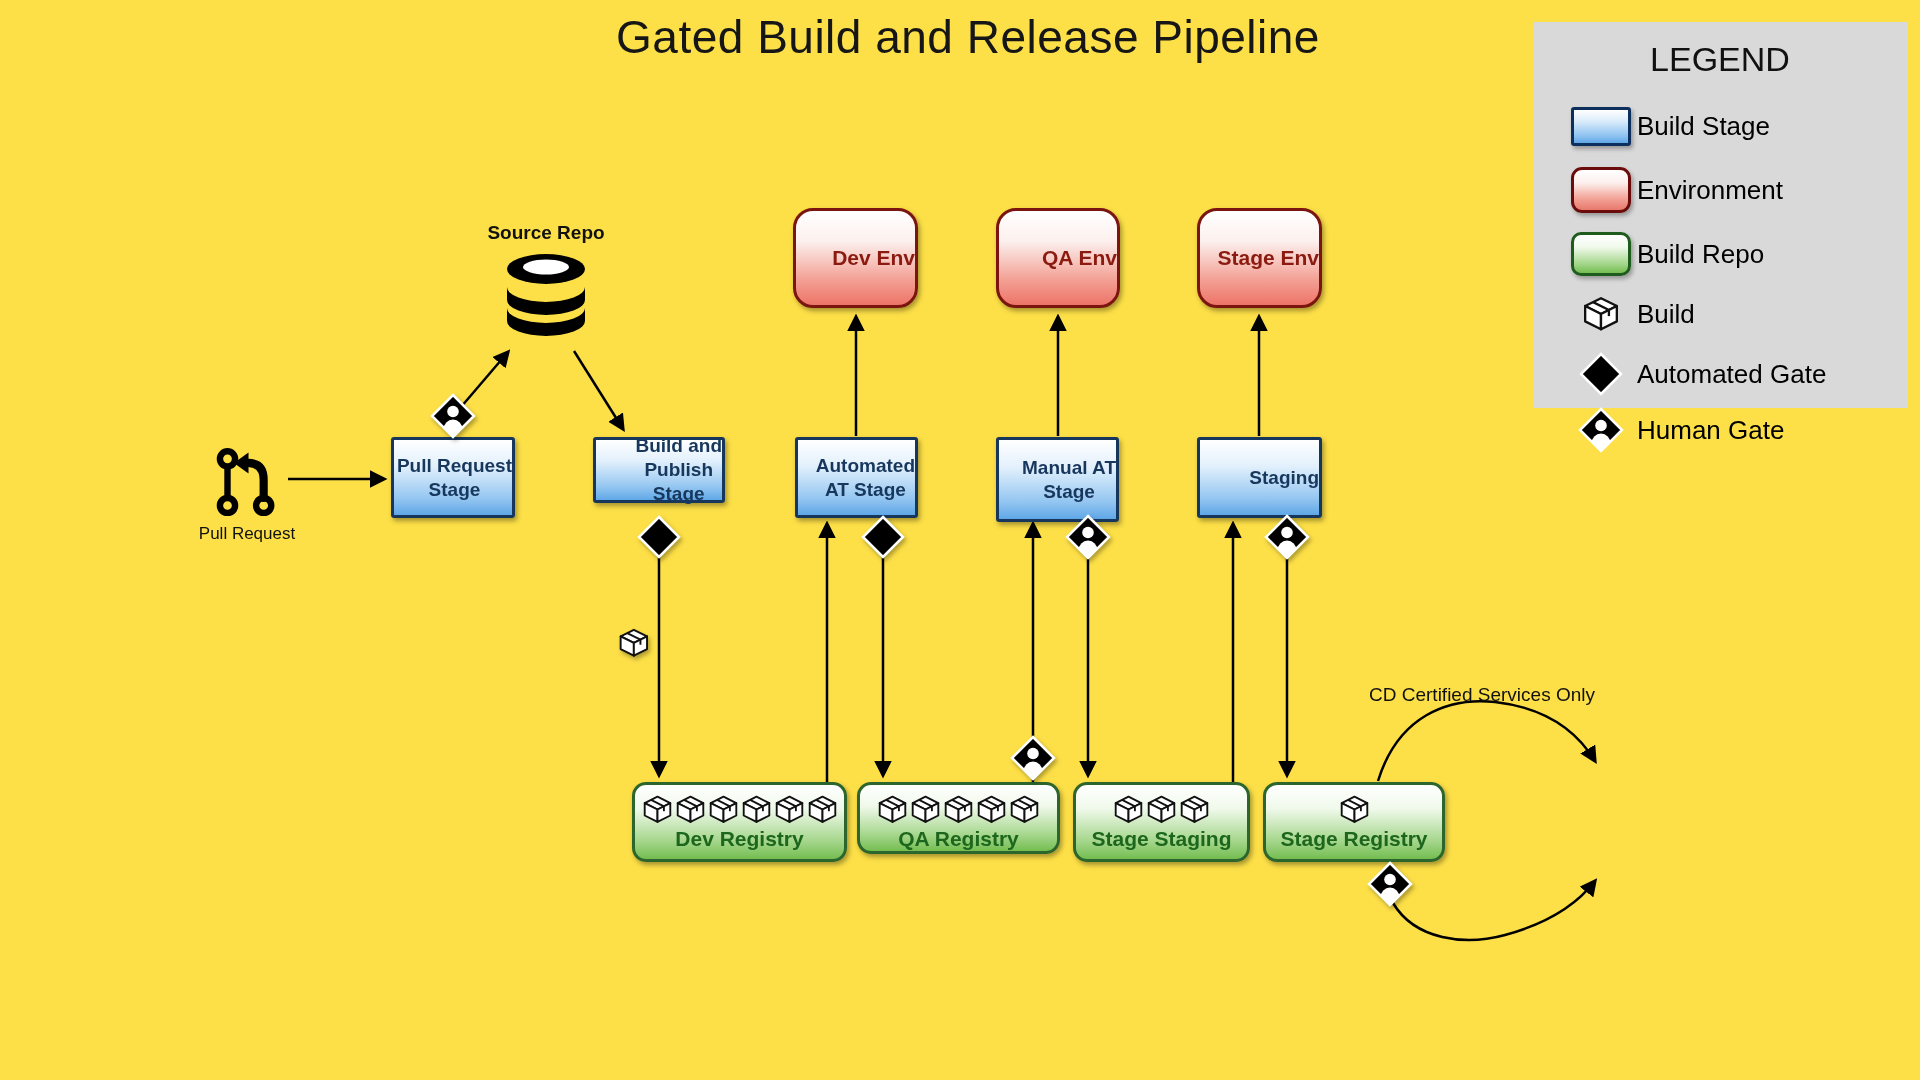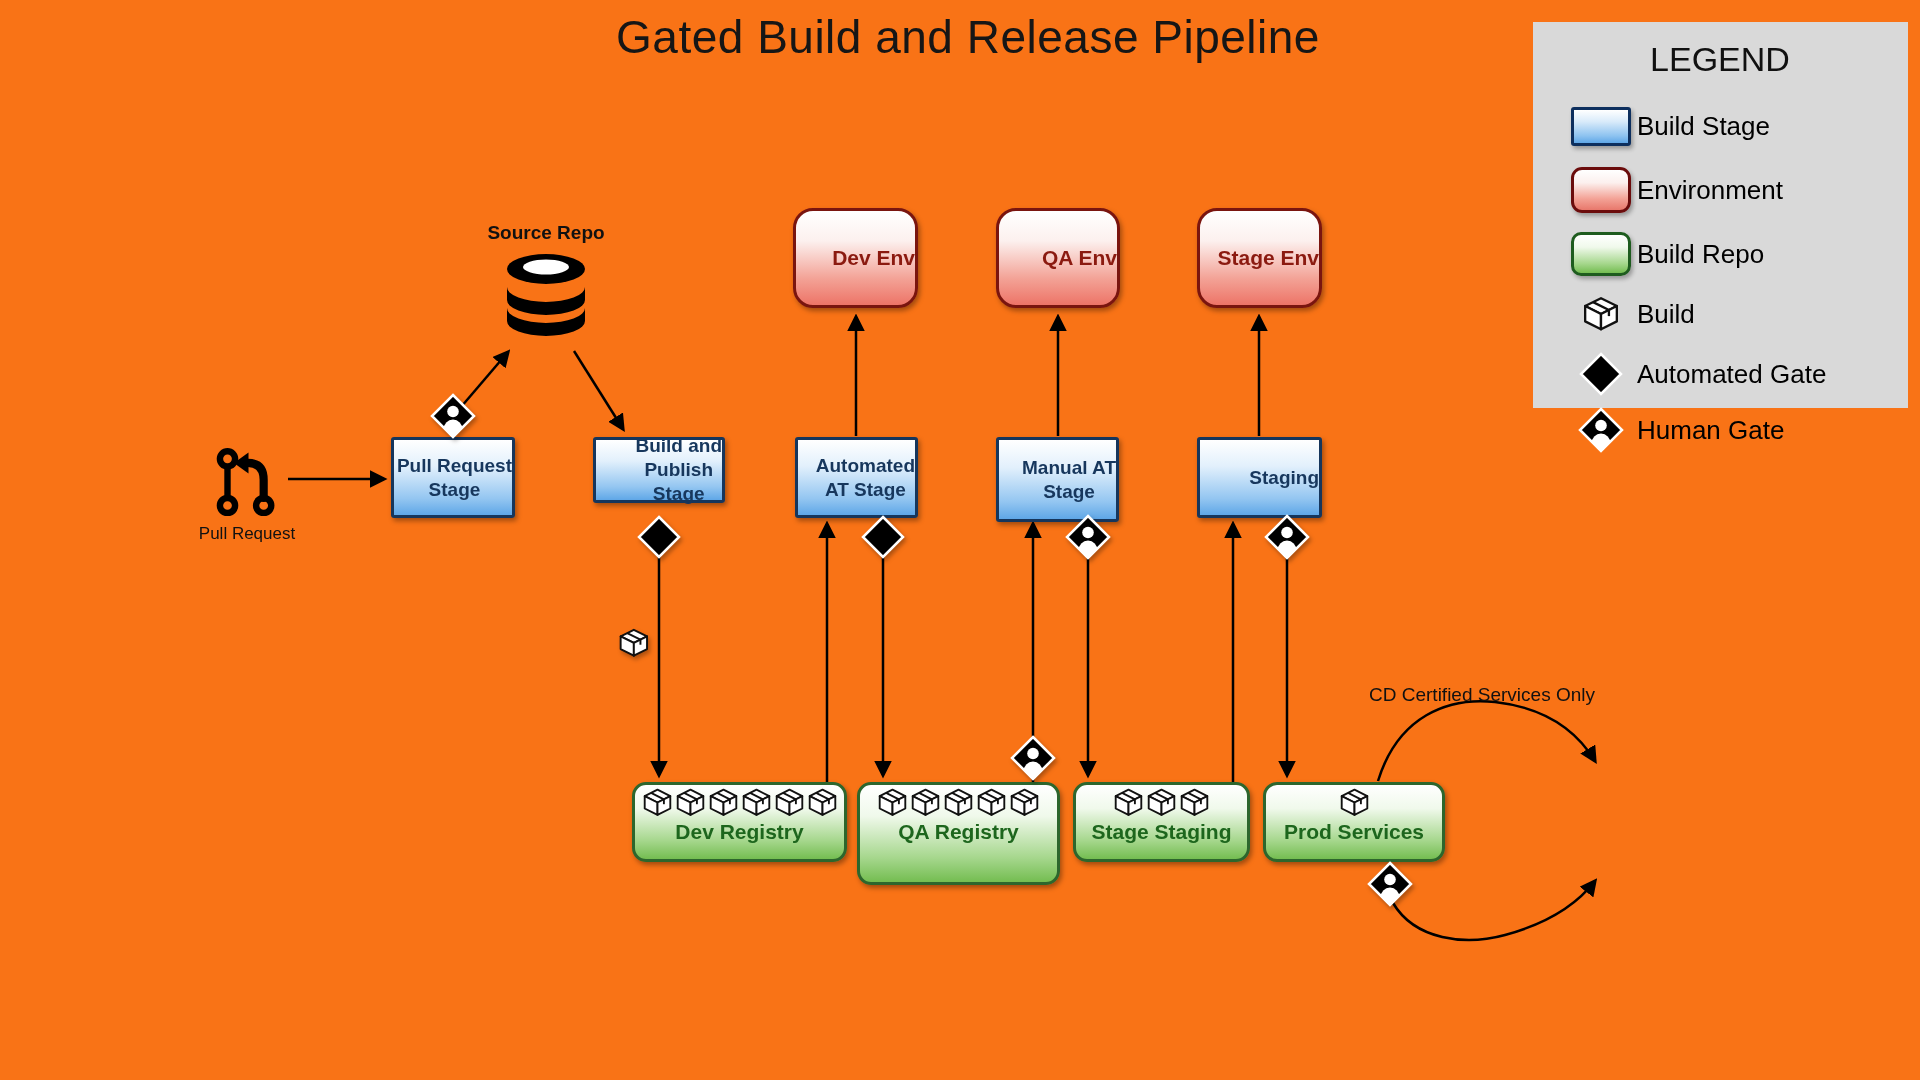--- a/index.html
+++ b/index.html
@@ -1,32 +1,32 @@
 <!DOCTYPE html>
 <html><head>
 <meta charset="utf-8">
 <style>
   html,body{margin:0;padding:0;background:#ffffff;}
-  .canvas{position:relative;width:1920px;height:1080px;background:#f97316;overflow:hidden;
+  .canvas{position:relative;width:1920px;height:1080px;background:#fde047;overflow:hidden;
           font-family:"Liberation Sans","DejaVu Sans",sans-serif;}
   svg.layer{position:absolute;left:0;top:0;width:1920px;height:1080px;pointer-events:none;}
   .wires{z-index:1;}
   .gates{z-index:3;filter:drop-shadow(2px 3px 2px rgba(0,0,0,.30));}
   .page-title{position:absolute;top:10px;left:968px;transform:translateX(-50%);
       font-size:46px;font-weight:300;letter-spacing:.5px;color:#161616;white-space:nowrap;z-index:2;}
   
   .node{position:absolute;display:flex;align-items:center;justify-content:flex-end;
         text-align:center;box-sizing:border-box;z-index:2;box-shadow:2px 3px 5px rgba(0,0,0,.35);}
   .stage{border:3px solid #16365c;border-radius:3px;color:#17375d;font-weight:bold;font-size:19px;line-height:1.26;
          background:linear-gradient(180deg,#ffffff 0%,#e2f0fc 35%,#94c6f1 78%,#5fa7e7 100%);}
   .env{border:3px solid #7a150f;border-radius:20px;color:#8b1a10;font-weight:bold;font-size:21px;
        background:linear-gradient(180deg,#ffffff 0%,#fcf0ee 32%,#f3a296 72%,#ed7467 100%);}
   .registry{border:3px solid #2d662d;border-radius:14px;color:#1d661d;font-weight:bold;font-size:21px;
        background:linear-gradient(180deg,#ffffff 0%,#f0f9eb 32%,#a6d78d 75%,#74bd51 100%);
-       flex-direction:column;justify-content:flex-start;}
+       flex-direction:column;justify-content:flex-start;padding-top:7px;}
   .stage-label{white-space:pre-line;}
   .pkg-row{display:flex;gap:2px;align-items:center;justify-content:center;height:34px;}
   .pkg-row svg{width:31px;height:29px;}
   .registry-label{margin-top:1px;}
   .free-label{position:absolute;transform:translateX(-50%);white-space:nowrap;color:#111;z-index:2;}
   .src-label{font-weight:bold;font-size:19px;}
   .pr-label{font-size:17px;}
   .cd-label{font-size:19px;}
   .icon-abs{position:absolute;z-index:2;}
   
@@ -220,21 +220,21 @@
     <svg viewBox="0 0 36 34">
           <use href="#pkgg"></use>
         </svg>
 
     <svg viewBox="0 0 36 34">
           <use href="#pkgg"></use>
         </svg>
   </div>
     <span class="registry-label">Dev Registry</span>
     </div>
-  <div class="node registry" style="left:857px;top:782px;width:203px;height:103px">
+  <div class="node registry" style="left:857px;top:782px;width:203px;height:72px">
     <div class="pkg-row">
     <svg viewBox="0 0 36 34">
           <use href="#pkgg"></use>
         </svg>
 
     <svg viewBox="0 0 36 34">
           <use href="#pkgg"></use>
         </svg>
 
     <svg viewBox="0 0 36 34">
@@ -266,21 +266,21 @@
         </svg>
   </div>
     <span class="registry-label">Stage Staging</span>
     </div>
   <div class="node registry" style="left:1263px;top:782px;width:182px;height:80px">
     <div class="pkg-row">
     <svg viewBox="0 0 36 34">
           <use href="#pkgg"></use>
         </svg>
   </div>
-    <span class="registry-label">Prod Services</span>
+    <span class="registry-label">Stage Registry</span>
     </div>
 
   <div class="free-label cd-label" style="left:1482px;top:684px">CD Certified Services Only</div>
 
   <svg class="layer gates" viewBox="0 0 1920 1080">
     <use href="#hgate" x="453" y="416"></use>
     <use href="#agate" x="659" y="537"></use>
     <use href="#agate" x="883" y="537"></use>
     <use href="#hgate" x="1088" y="537"></use>
     <use href="#hgate" x="1033" y="758"></use>

